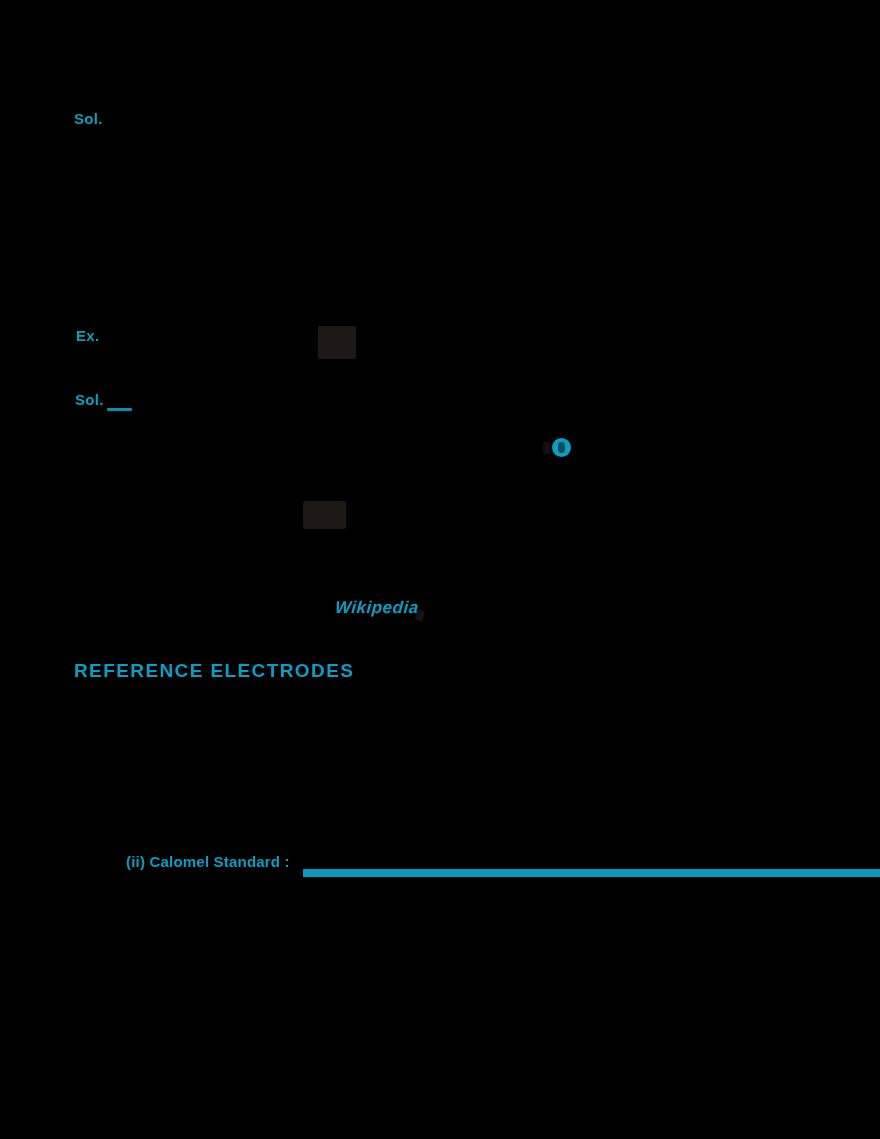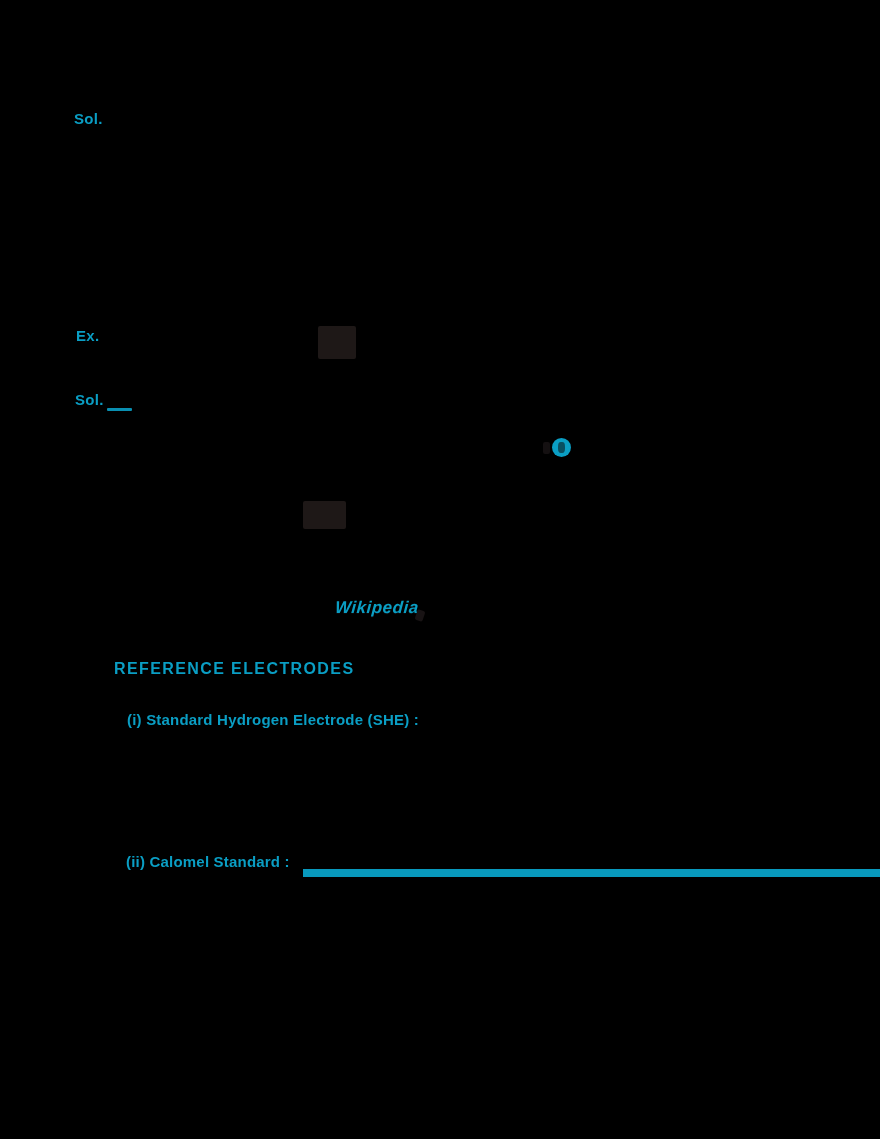--- a/index.html
+++ b/index.html
@@ -64,24 +64,23 @@
     white-space:nowrap;
   }
   .word-smudge{
     position:absolute;left:416px;top:610px;
     width:8px;height:11px;background:#181314;border-radius:2px;
     transform:rotate(18deg);
   }
   .section-heading{
     position:absolute;left:74px;top:660px;
     color:var(--accent);
-    font-size:16px;font-weight:bold;
+    font-size:19px;font-weight:bold;
     letter-spacing:1.4px;
     white-space:nowrap;
-    margin-left:40px;
   }
   .sub-item{
     position:absolute;
     color:var(--accent);
     font-size:15px;font-weight:bold;
     letter-spacing:.2px;
     white-space:nowrap;
   }
   .item-she    {left:127px;top:711px;}
   .item-calomel{left:126px;top:853px;}
@@ -110,19 +109,18 @@
     <div class="inner"></div>
   </div>
 
   <div class="formula-block b2"></div>
 
   <span class="handwritten-word">Wikipedia</span>
   <div class="word-smudge"></div>
 
   <span class="section-heading">REFERENCE ELECTRODES</span>
 
-  <span class="sub-item item-she">(i) Standard Hydrogen Electrode (SHE) :</span>
 
   <span class="sub-item item-calomel">(ii) Calomel Standard :</span>
 
   <div class="highlight-line"></div>
 
 </div>
 
 </body></html>

